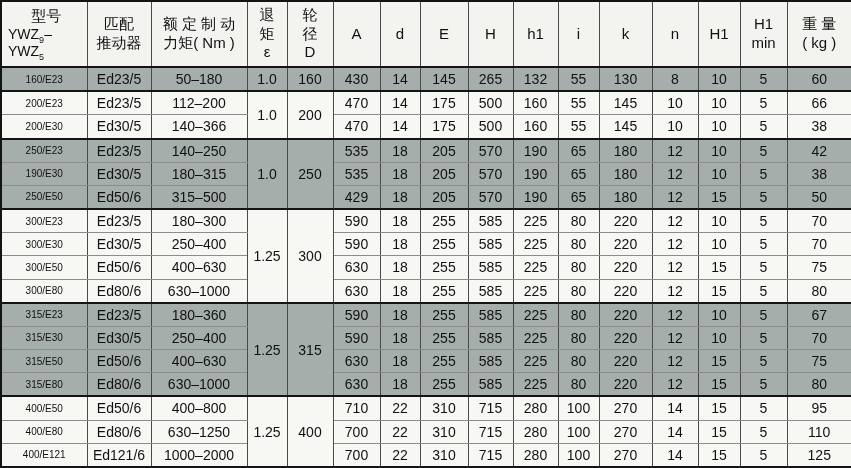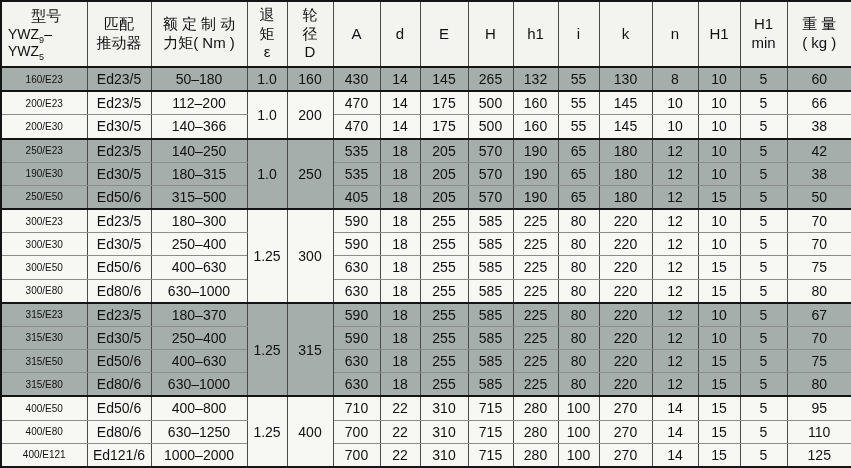--- a/index.html
+++ b/index.html
@@ -196,21 +196,21 @@
         <td>180</td>
         <td>12</td>
         <td>10</td>
         <td>5</td>
         <td>38</td>
       </tr>
       <tr class="gray">
         <td class="cell-model">250/E50</td>
         <td>Ed50/6</td>
         <td>315–500</td>
-        <td>405</td>
+        <td>429</td>
         <td>18</td>
         <td>205</td>
         <td>570</td>
         <td>190</td>
         <td>65</td>
         <td>180</td>
         <td>12</td>
         <td>15</td>
         <td>5</td>
         <td>50</td>
@@ -277,21 +277,21 @@
         <td>80</td>
         <td>220</td>
         <td>12</td>
         <td>15</td>
         <td>5</td>
         <td>80</td>
       </tr>
       <tr class="gray group-start">
         <td class="cell-model">315/E23</td>
         <td>Ed23/5</td>
-        <td>180–370</td>
+        <td>180–360</td>
         <td rowspan="4">1.25</td>
         <td rowspan="4">315</td>
         <td>590</td>
         <td>18</td>
         <td>255</td>
         <td>585</td>
         <td>225</td>
         <td>80</td>
         <td>220</td>
         <td>12</td>

